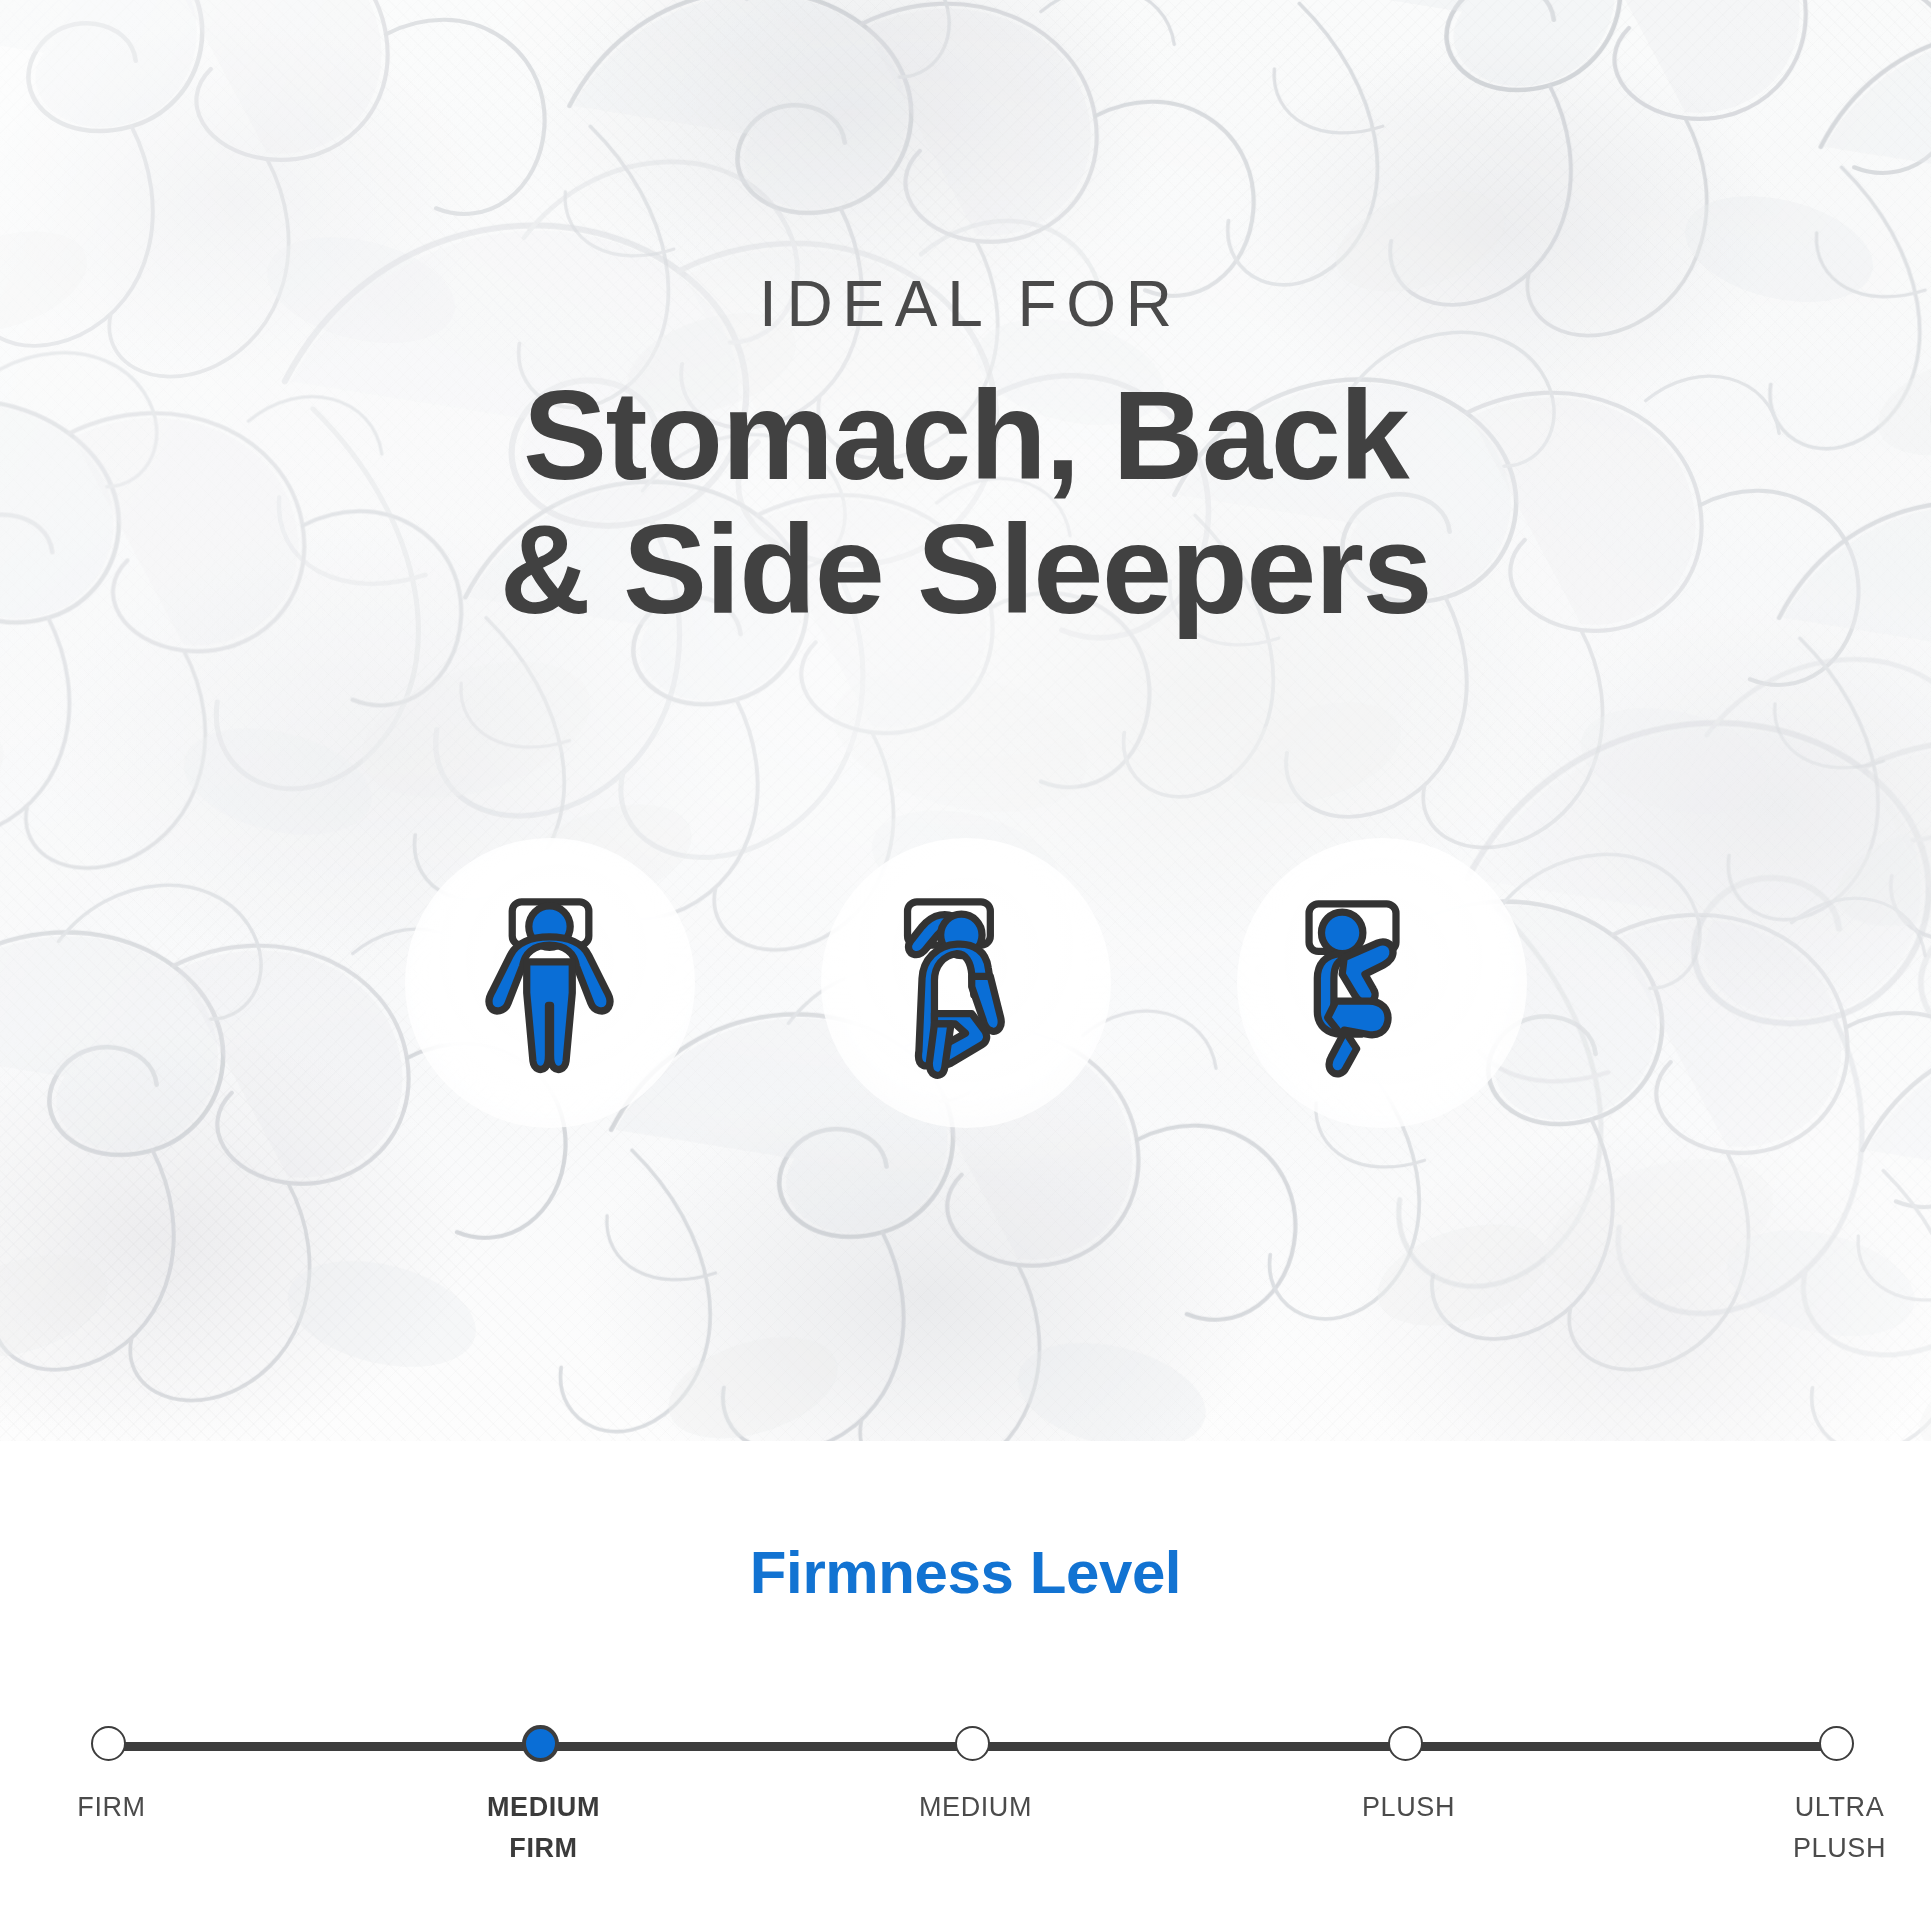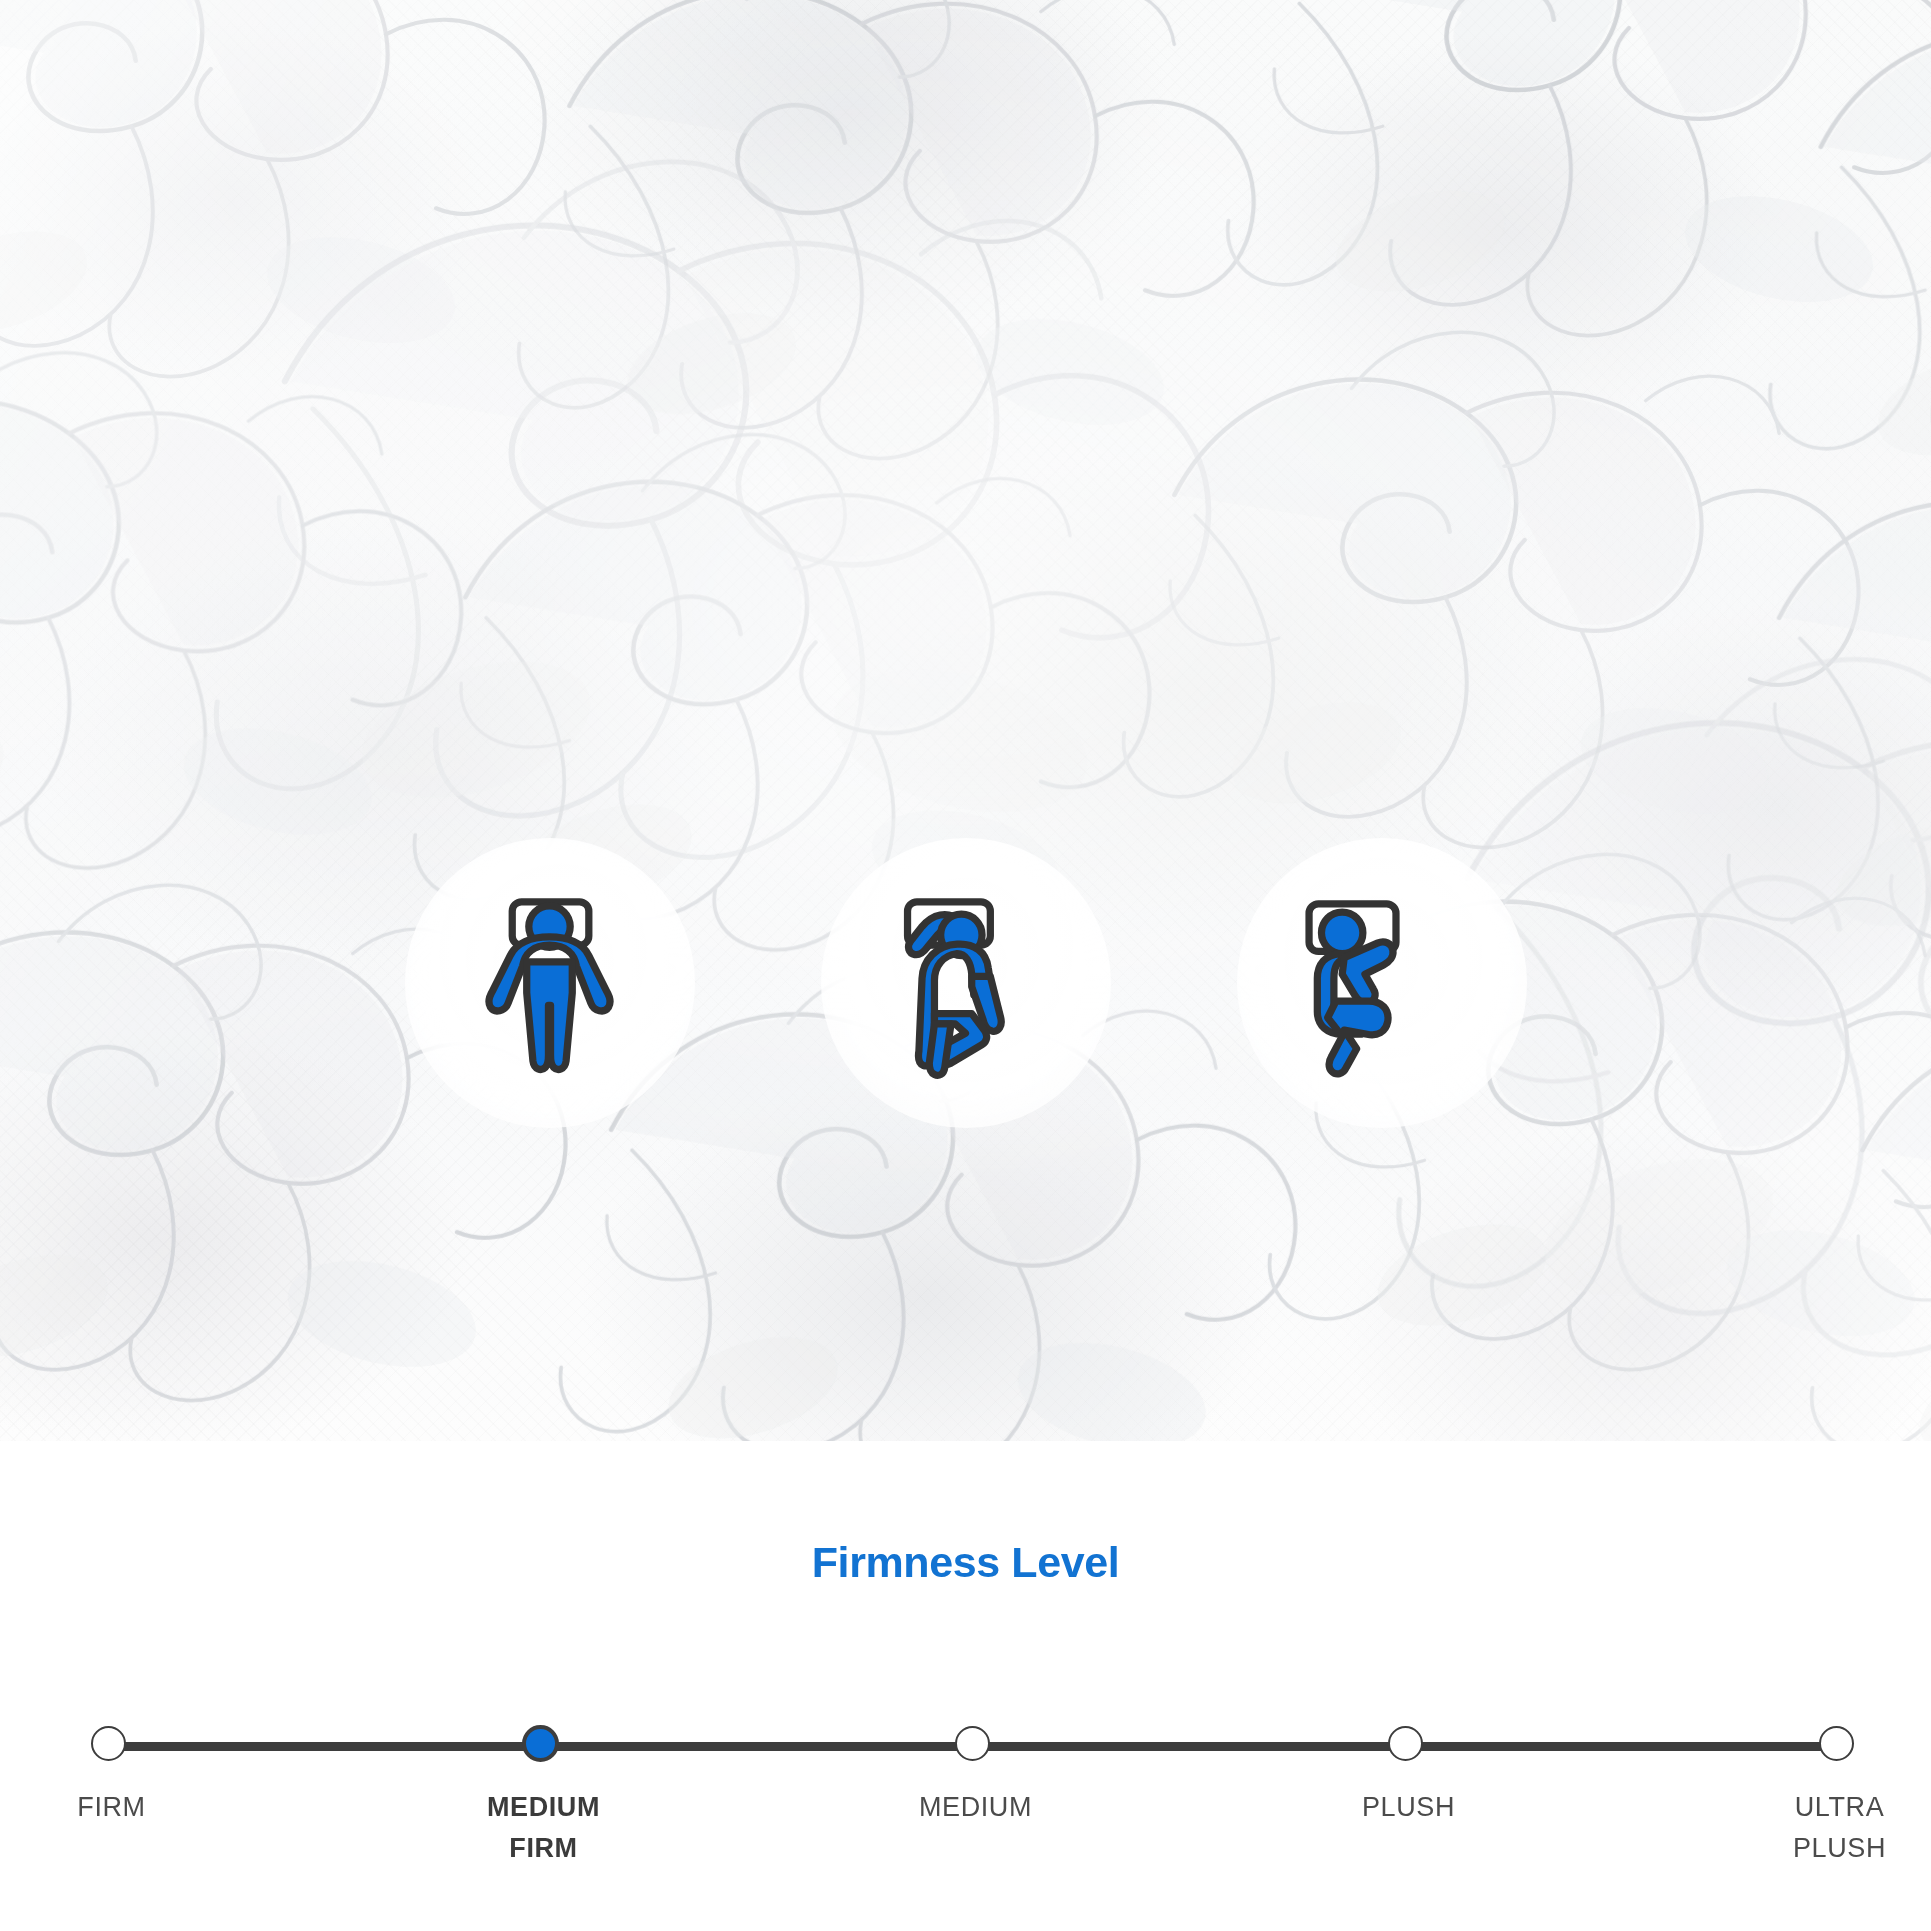--- a/index.html
+++ b/index.html
@@ -145,21 +145,21 @@
     width: 1931px;
     height: 490px;
     background: #ffffff;
   }
   .firmness-title {
     position: absolute;
     left: 0;
     top: 97px;
     width: 1931px;
     text-align: center;
-    font-size: 43px;
+    font-size: 60px;
     font-weight: 700;
     letter-spacing: -0.4px;
     color: #1273d2;
   }
 
   .scale {
     position: absolute;
     left: 0;
     top: 286px;
     width: 1743px;
@@ -263,20 +263,27 @@
         <g opacity="0.55" transform="translate(160,120) scale(1.35)">
           <use href="#scrollMotif" x="0" y="0"></use>
           <use href="#scrollMotif" x="420" y="180"></use>
         </g>
       </svg>
     </div>
 
     <div class="fabric-sheen"></div>
   </div>
 
+  <div class="headline-wrap">
+    <div class="kicker">IDEAL FOR</div>
+    <div class="headline">
+      <span class="line">Stomach, Back</span>
+      <span class="line">&amp; Side Sleepers</span>
+    </div>
+  </div>
 
   <div class="icons-row">
 
     <div class="icon-badge">
       <svg viewBox="0 0 200 200" aria-hidden="true">
         <g stroke="#333333" stroke-width="7" stroke-linejoin="round" stroke-linecap="round">
           <rect x="64" y="22" width="74" height="42" rx="9" fill="#ffffff"></rect>
           <circle cx="100" cy="46" r="20" fill="#0a6ed6"></circle>
           <path d="M100 64
                    C 84 64, 76 72, 74 84

